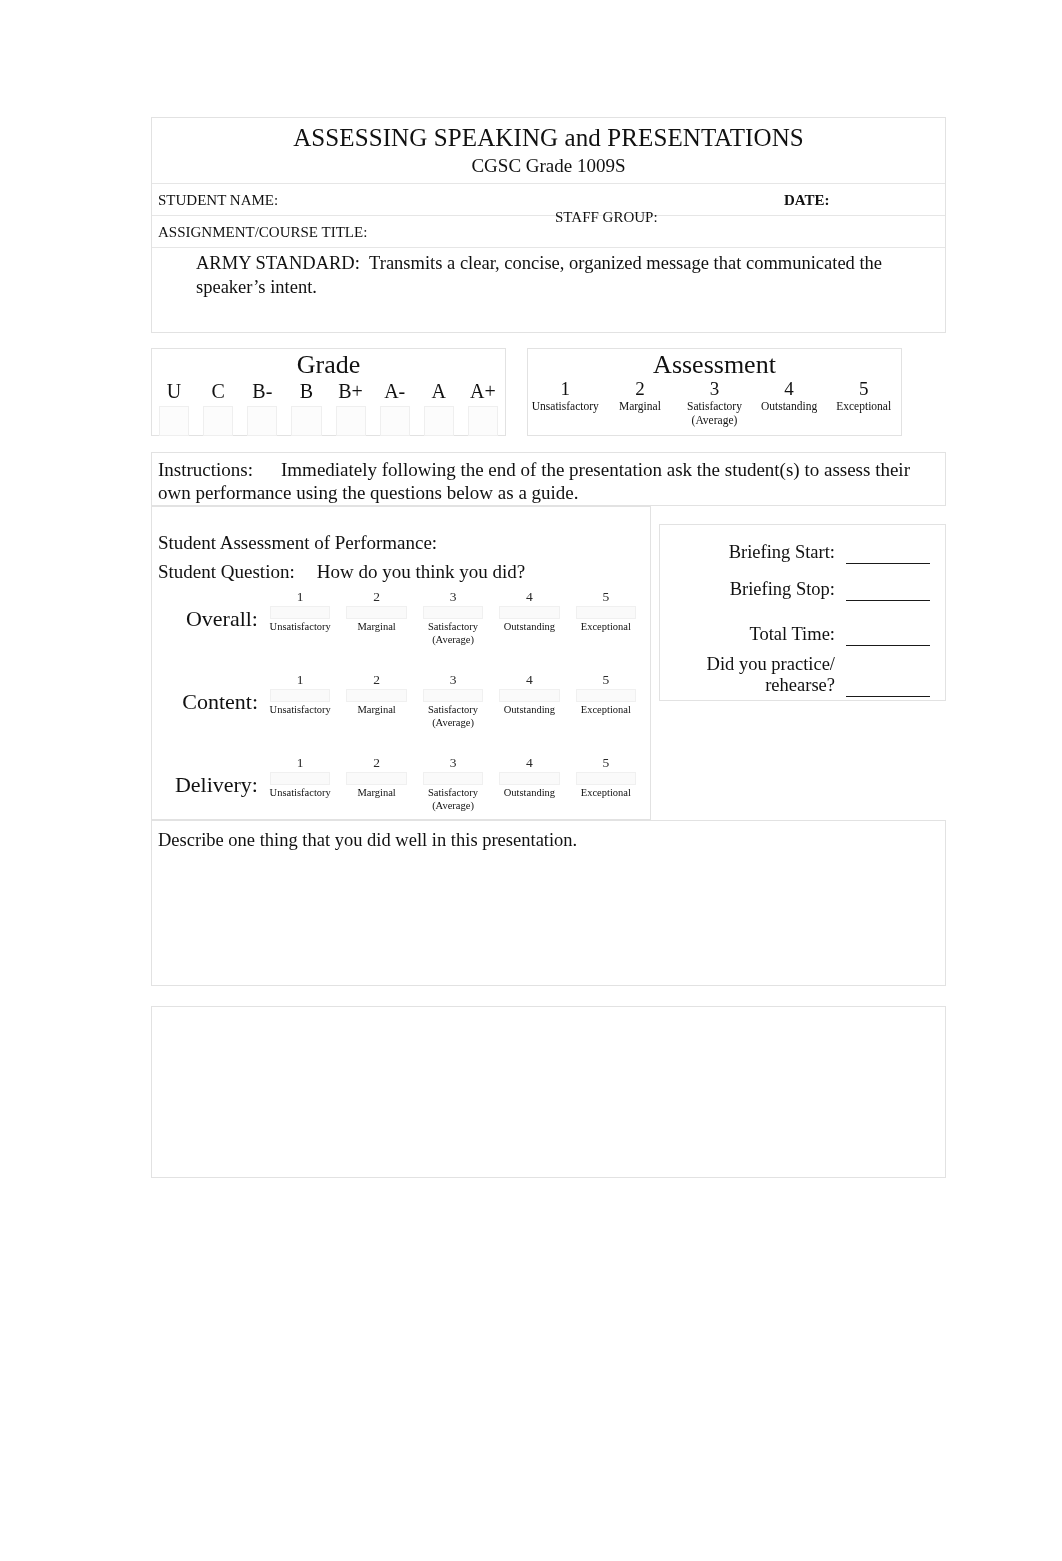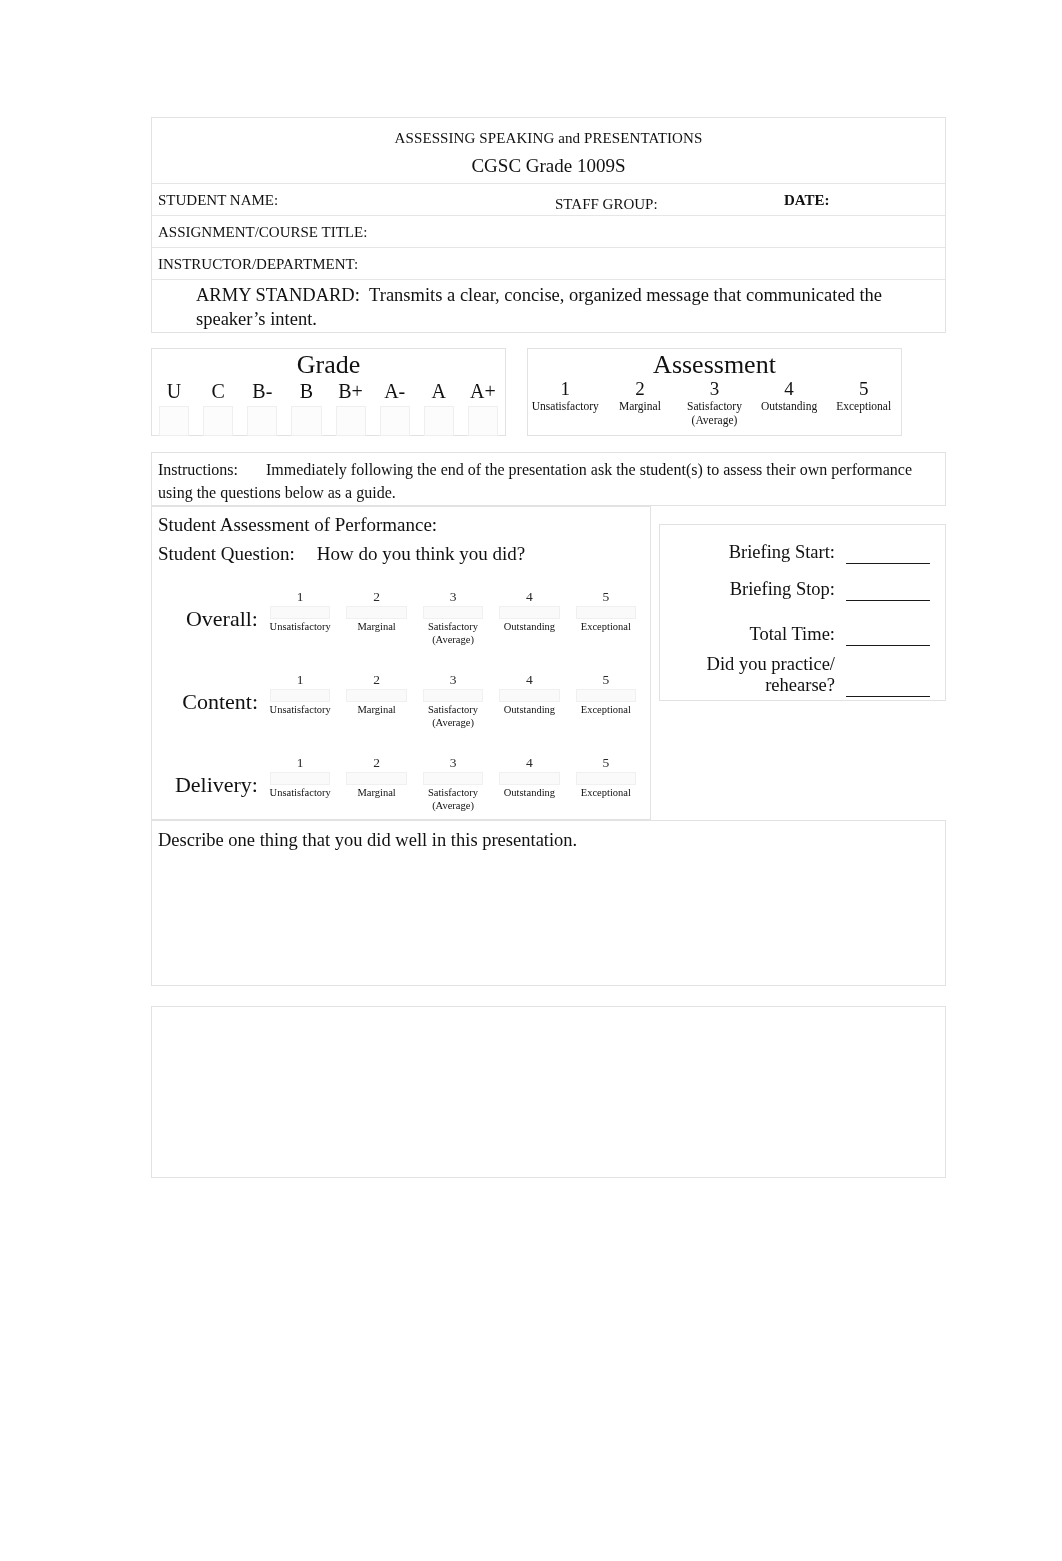--- a/index.html
+++ b/index.html
@@ -46,37 +46,37 @@
     position: relative;
   }
   .hdr-row:last-child { border-bottom: none; margin-left: 38px; }
 
   #title-row {
     height: 66px;
     padding-top: 6px;
     text-align: center;
   }
   .doc-title {
-    font-size: 15px;
+    font-size: 25px;
     line-height: 28px;
     letter-spacing: 0.1px;
   }
   .doc-subtitle {
     font-size: 19px;
     line-height: 28px;
   }
 
   #names-row { height: 32px; }
   .field-label {
     font-size: 15px;
     line-height: 32px;
     display: inline-block;
   }
   #names-row .f-student { position: absolute; left: 6px; top: 0; }
-  #names-row .f-staff   { position: absolute; left: 403px; top: 4px; }
+  #names-row .f-staff   { position: absolute; left: 403px; top: 17px; }
   #names-row .f-date    { position: absolute; left: 632px; top: 0; font-weight: bold; }
 
   #assign-row { height: 32px; }
   #instr-row  { height: 32px; }
   #std-row    { height: 54px; padding-top: 3px; }
   .std-text {
     font-size: 18.5px;
     line-height: 24px;
     display: block;
   }
@@ -151,37 +151,37 @@
 
   
   #instructions-box {
     left: 151px;
     top: 452px;
     width: 795px;
     height: 54px;
     padding: 5px 6px 0 6px;
   }
   .instr-text {
-    font-size: 16px;
+    font-size: 19px;
     line-height: 23px;
   }
   .instr-text .ind { display: inline-block; width: 28px; }
 
   
   #student-box {
     left: 151px;
     top: 506px;
     width: 500px;
     height: 314px;
     padding: 0 6px;
   }
   .sa-heading {
     font-size: 19px;
     line-height: 29px;
-    padding-top: 3px;
+    padding-top: 21px;
   }
   .sa-question {
     font-size: 19px;
     line-height: 29px;
   }
   .sa-question .qgap { display: inline-block; width: 22px; }
 
   .scale-block {
     position: absolute;
     left: 6px;
@@ -352,23 +352,20 @@
     <div class="hdr-row" id="names-row">
       <span class="field-label f-student">STUDENT NAME:</span>
       <span class="field-label f-staff">STAFF GROUP:</span>
       <span class="field-label f-date">DATE:</span>
     </div>
 
     <div class="hdr-row" id="assign-row">
       <span class="field-label">ASSIGNMENT/COURSE TITLE:</span>
     </div>
 
-    <div class="hdr-row" id="instr-row">
-      <span class="field-label">INSTRUCTOR/DEPARTMENT:</span>
-    </div>
 
     <div class="hdr-row" id="std-row">
       <span class="std-text"><span class="lbl">ARMY STANDARD:</span>&nbsp;&nbsp;<span>Transmits a clear, concise, organized message that communicated the speaker’s intent.</span></span>
     </div>
 
   </div>
 
   <div class="frame" id="grade-box">
     <div class="section-cap">Grade</div>
     <div class="grade-strip">

